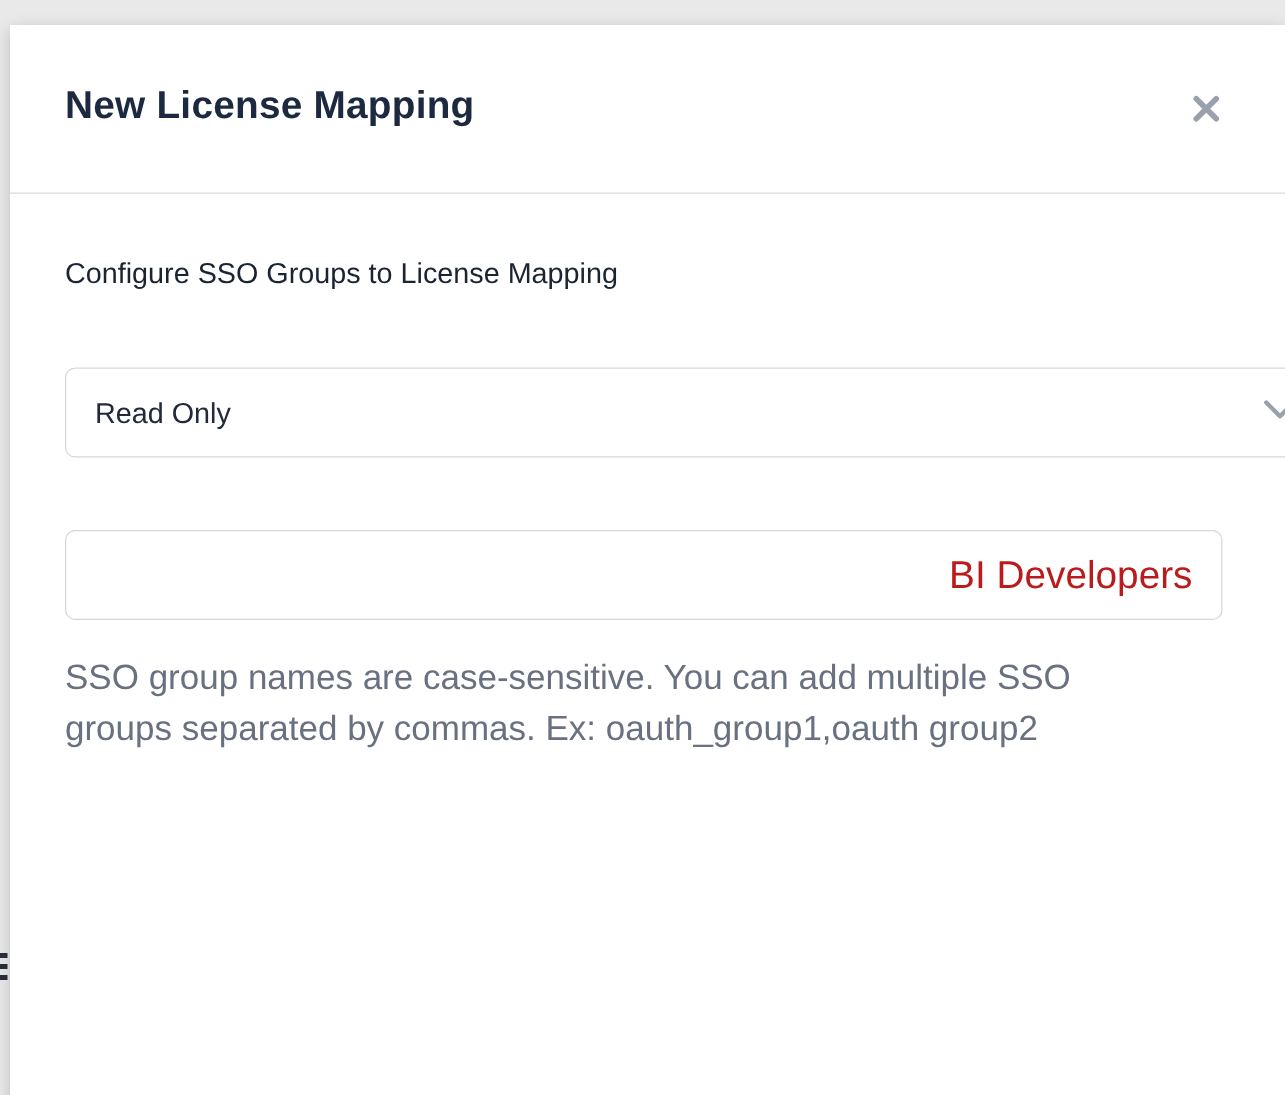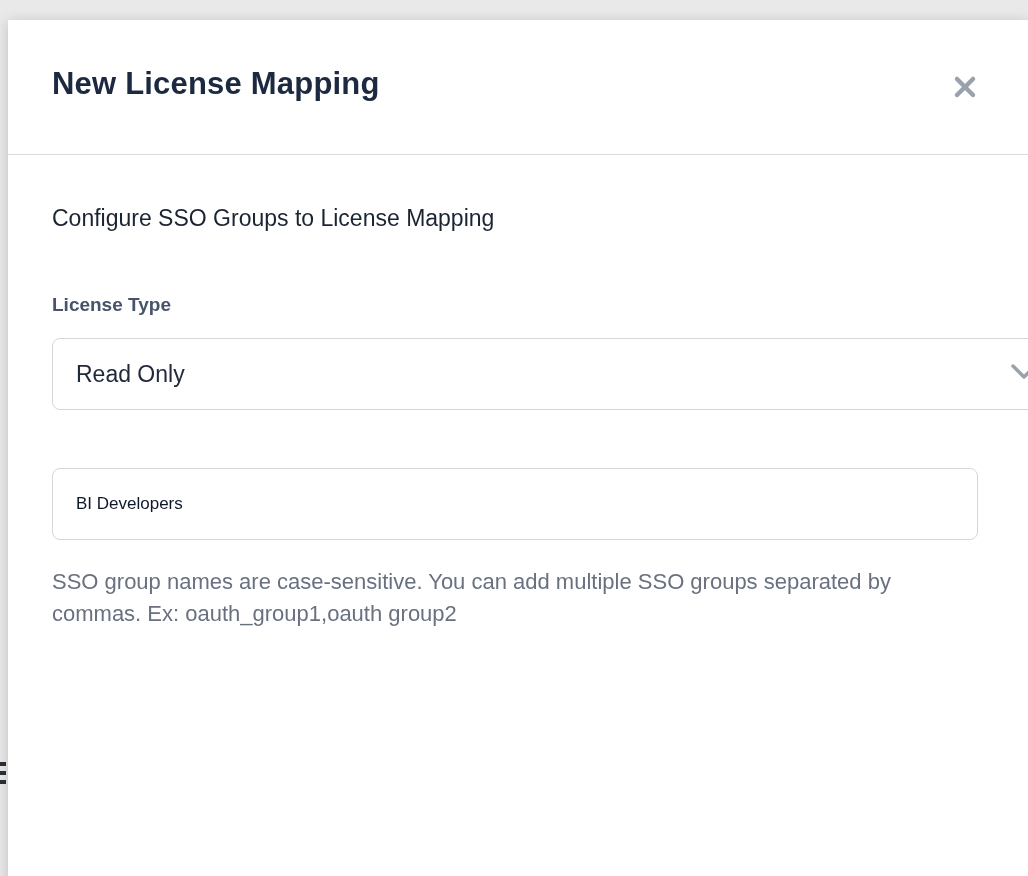--- a/index.html
+++ b/index.html
@@ -84,30 +84,31 @@
     color: #21293a;
   }
 
   .text-input {
     width: 926px;
     height: 72px;
     border: 1px solid #d5d7da;
     border-radius: 8px;
     background: #ffffff;
     padding: 0 23px;
-    font-size: 17px;
-    color: #0f172a;
+    font-size: 31px;
+    color: #b91c1c;
     font-family: "Liberation Sans", sans-serif;
     outline: none;
     display: block;
+    text-align: right;
   }
 
   .help-text {
     margin-top: 26px;
-    font-size: 22px;
+    font-size: 28px;
     line-height: 1.45;
     color: #697180;
     max-width: 840px;
   }
 
   .left-edge-fragment {
     position: absolute;
     left: 0;
     top: 762px;
     width: 6px;
@@ -134,21 +135,20 @@
           <path d="M7 7 L23 23 M23 7 L7 23" stroke="#99a1ad" stroke-width="4.5" stroke-linecap="round"></path>
         </svg>
       </span>
     </button>
   </div>
 
   <div class="modal-body">
 
     <div class="config-subtitle">Configure SSO Groups to License Mapping</div>
 
-    <div class="field-label">License Type</div>
 
     <div class="select-box">
       <span class="select-value">Read Only</span>
       <span>
         <svg width="26" height="16" viewBox="0 0 26 16" fill="none">
           <path d="M2 2 L13 13 L24 2" stroke="#99a1ad" stroke-width="3.5" stroke-linecap="round" stroke-linejoin="round"></path>
         </svg>
       </span>
     </div>
 

